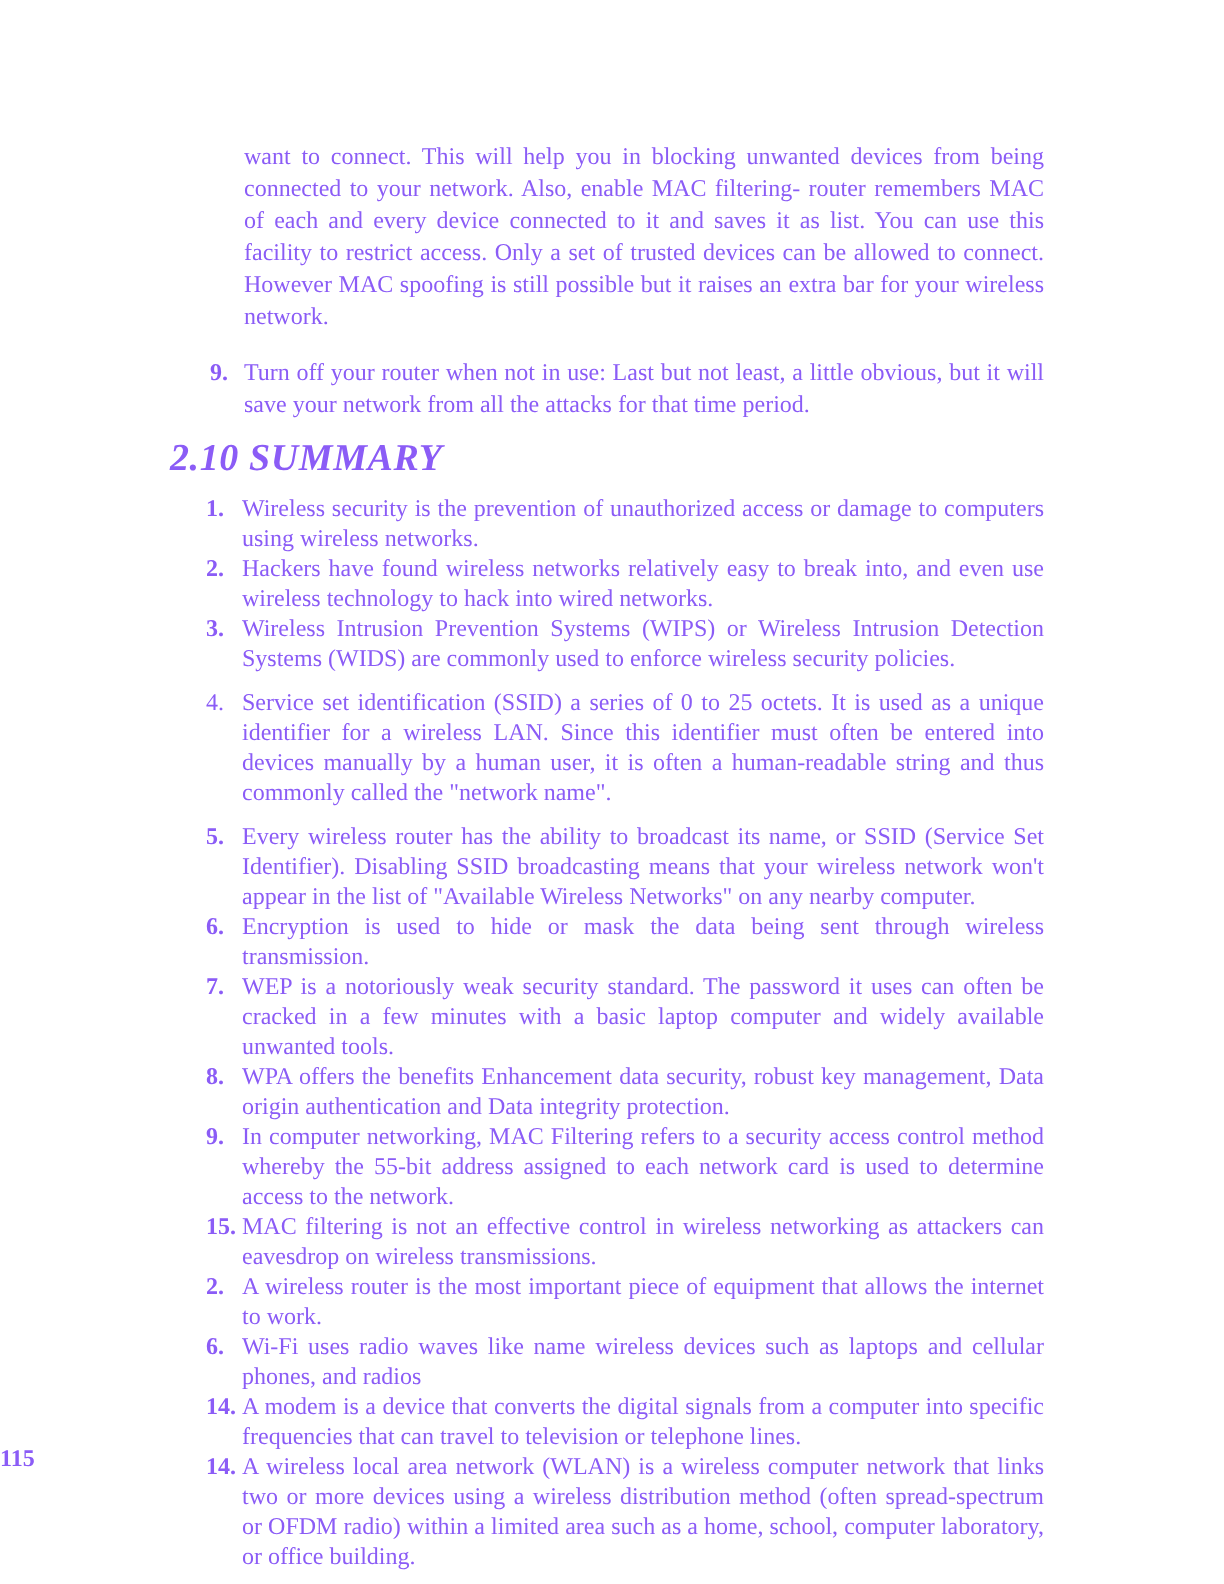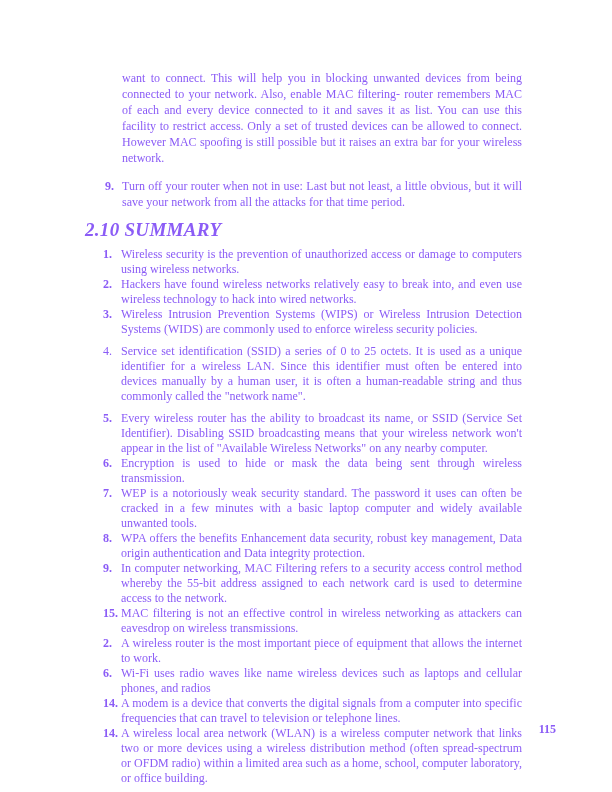--- a/index.html
+++ b/index.html
@@ -75,21 +75,21 @@
     text-align: justify;
   }
   .list-item .body.bold {
     font-weight: normal;
   }
   .page-number {
     position: absolute;
     left: 0;
     top: 722px;
     width: 556px;
-    text-align: right;
+    text-align: left;
     font-size: 12px;
     font-weight: bold;
   }
 </style>
 </head>
 <body>
 
 <div class="page">
   <div class="content">
 

